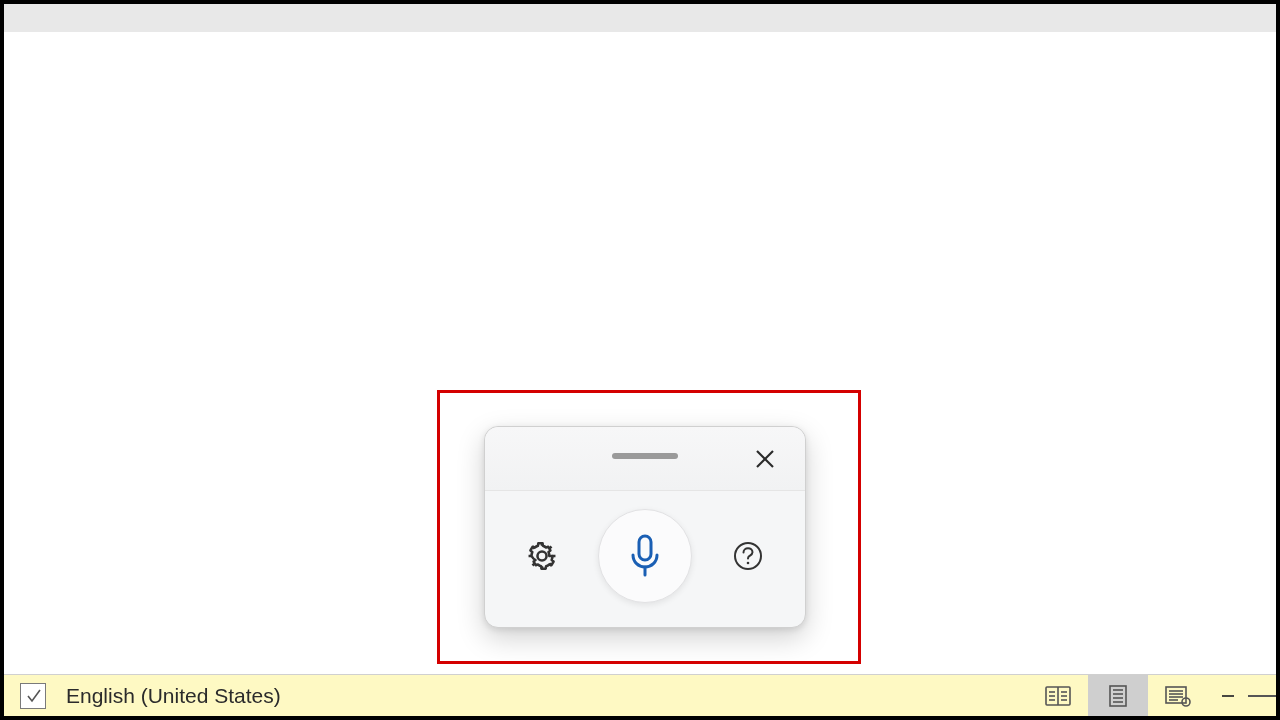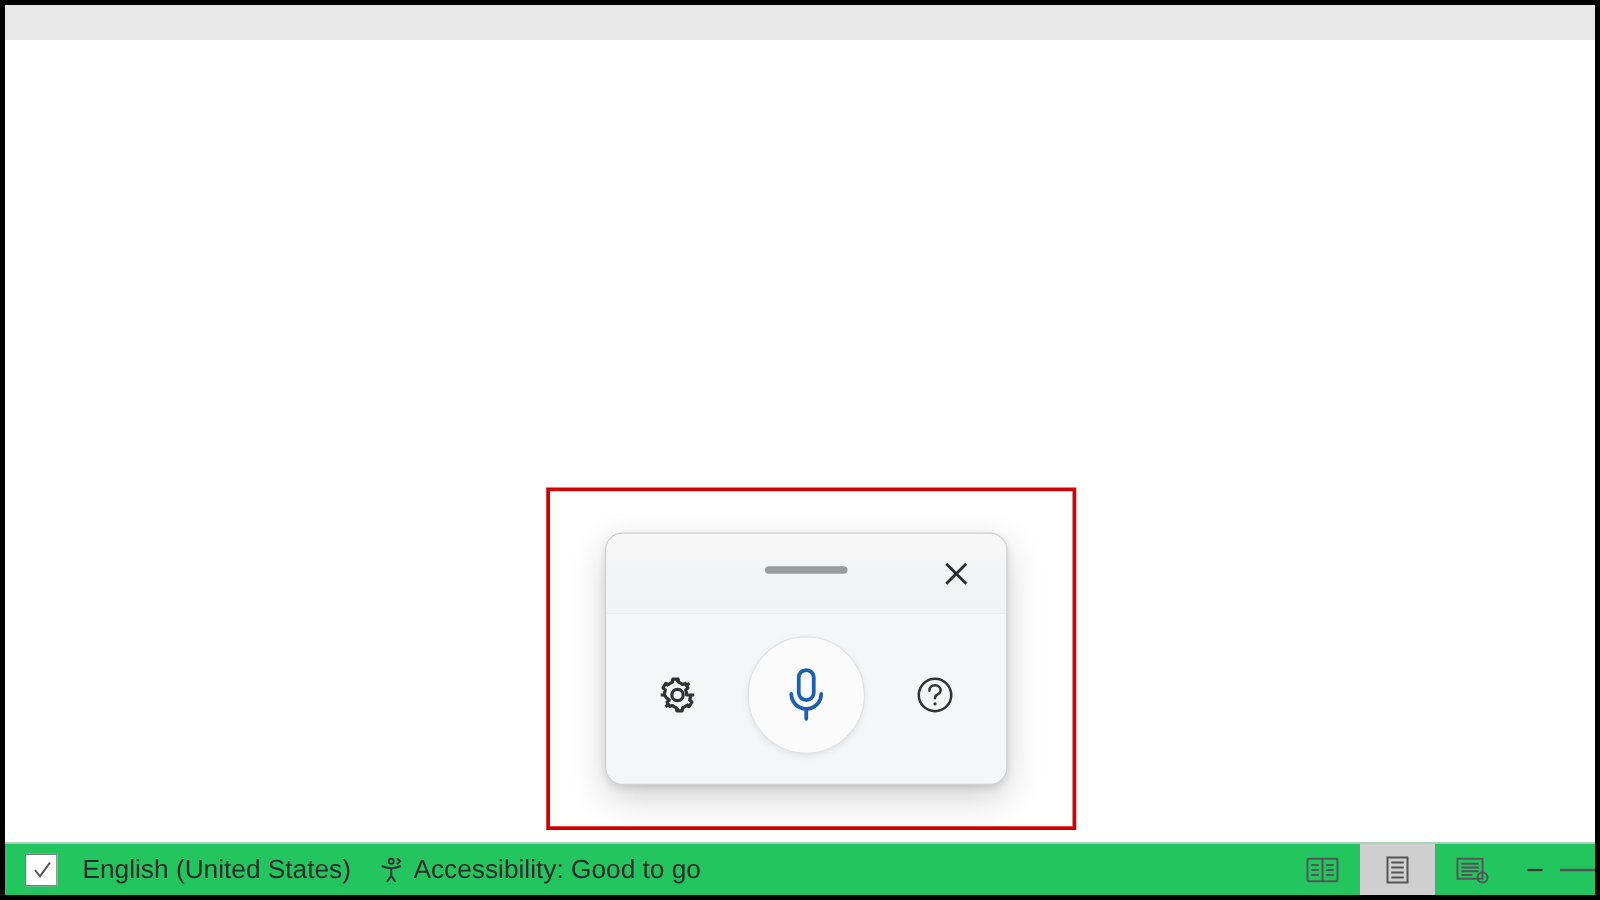--- a/index.html
+++ b/index.html
@@ -110,21 +110,21 @@
     box-shadow: 0 2px 6px rgba(0,0,0,0.08);
     display: flex;
     align-items: center;
     justify-content: center;
     cursor: pointer;
   }
 
   
   .status-bar {
     height: 42px;
-    background: #22c55e;
+    background: #fef9c3;
     border-top: 1px solid #d0d0d0;
     display: flex;
     align-items: center;
     font-size: 21px;
     color: #2b2b2b;
     position: relative;
   }
 
   .status-left {
     display: flex;
@@ -237,28 +237,20 @@
     <div class="status-left">
       <div class="status-item">
         <div class="checkbox-indicator">
           <svg width="14" height="22" viewBox="0 0 14 22">
               <polyline points="1,11 5,16 13,5" fill="none" stroke="#555" stroke-width="1.6"></polyline>
             </svg>
         </div>
       </div>
       <div class="status-item">
         <span>English (United States)</span>
-      </div>
-      <div class="status-item">
-        <svg width="24" height="24" viewBox="0 0 24 24" fill="none" stroke="#333" stroke-width="1.6">
-          <circle cx="12" cy="5" r="2"></circle>
-          <path d="M5 9c2 1 5 1.5 7 1.5s5-.5 7-1.5M12 10.5v6M9 21l3-4.5 3 4.5" stroke-linecap="round"></path>
-          <path d="M17 3l2 2-2 2" stroke-linecap="round"></path>
-        </svg>
-        <span>Accessibility: Good to go</span>
       </div>
     </div>
 
     <div class="status-right">
       <div class="view-btn">
         <svg width="28" height="22" viewBox="0 0 28 22" fill="none" stroke="#555" stroke-width="1.6">
           <rect x="2" y="2" width="24" height="18" rx="1"></rect>
           <line x1="14" y1="2" x2="14" y2="20"></line>
           <line x1="5" y1="7" x2="11" y2="7"></line>
             <line x1="5" y1="11" x2="11" y2="11"></line>

